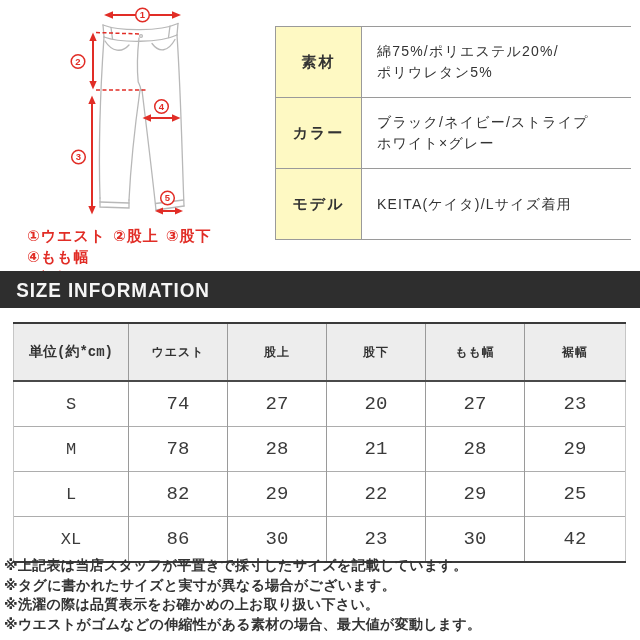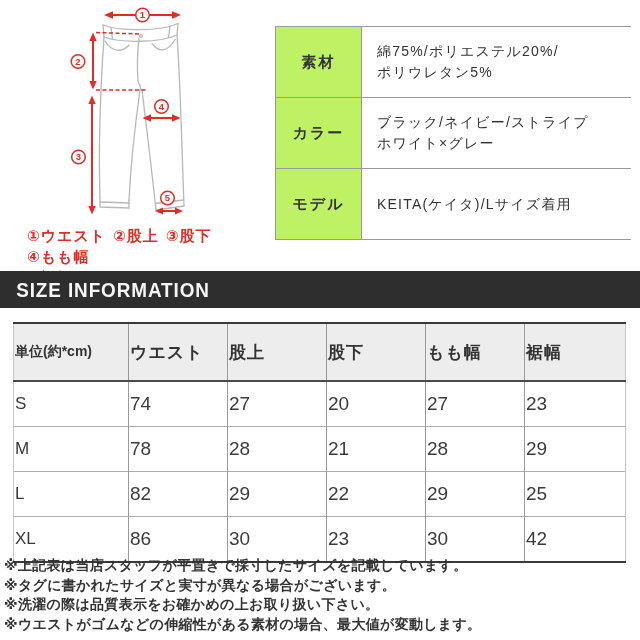--- a/index.html
+++ b/index.html
@@ -7,39 +7,39 @@
   .canvas { position:relative; width:640px; height:640px; overflow:hidden; background:#fff; }
 
   
   .diagram-svg { position:absolute; left:0; top:0; }
   .legend { position:absolute; left:27px; top:225px; width:250px; color:#e12d26; font-size:15px; font-weight:bold; letter-spacing:1px; line-height:21px; }
   .legend span { margin-right:7px; white-space:nowrap; }
 
   
   .ptable { position:absolute; left:275px; top:26px; width:356px; border-top:1px solid #9a9a9a; }
   .prow { display:flex; height:70px; border-bottom:1px solid #9a9a9a; }
-  .plabel { width:85px; background:#bef264; border-left:1px solid #9a9a9a; border-right:1px solid #9a9a9a;
+  .plabel { width:85px; background:#fef9c3; border-left:1px solid #9a9a9a; border-right:1px solid #9a9a9a;
             display:flex; align-items:center; justify-content:center; font-size:15px; font-weight:bold;
             letter-spacing:2px; color:#333; }
   .pvalue { flex:1; display:flex; flex-direction:column; justify-content:center; padding-left:15px;
             font-size:14px; font-weight:normal; letter-spacing:1.2px; line-height:21px; color:#333; }
 
   
   .banner { position:absolute; left:0; top:271px; width:640px; height:37px; background:#2e2e2e;
             display:flex; align-items:center; }
   .banner-title { color:#f5f5f5; font-size:21px; font-weight:bold; letter-spacing:1px; padding-left:18px;
                   transform:scaleX(0.9); transform-origin:left center; white-space:nowrap; }
 
   
   .stable { position:absolute; left:13px; top:322px; width:612px; border-collapse:collapse; table-layout:fixed;
             border-top:2px solid #3a3a3a; border-bottom:2px solid #3a3a3a; }
-  .stable th, .stable td { border-left:1px solid #9a9a9a; text-align:left; vertical-align:middle; }
+  .stable th, .stable td { border-left:1px solid #9a9a9a; text-align:center; vertical-align:middle;font-family:Liberation Mono, monospace; }
   .stable th:first-child, .stable td:first-child { border-left:1px solid #c6c6c6; }
   .stable th:last-child, .stable td:last-child { border-right:1px solid #c6c6c6; }
-  .stable th { height:54px; background:#ededed; font-size:17px; font-weight:bold; color:#333;
+  .stable th { height:54px; background:#ededed; font-size:12px; font-weight:bold; color:#333;
                border-bottom:2px solid #4a4a4a; letter-spacing:1px; }
   .stable th.unit { font-size:14px; letter-spacing:0; }
   .stable td { height:42px; font-size:19px; color:#3b3b3b; border-top:1px solid #adadad; }
   .stable td.size-cell { font-size:17px; }
 
   
   .notes { position:absolute; left:4px; top:556px; width:620px; font-size:14px; line-height:19.5px;
            font-weight:600; color:#333; letter-spacing:0.3px; }
 </style>
 </head>

